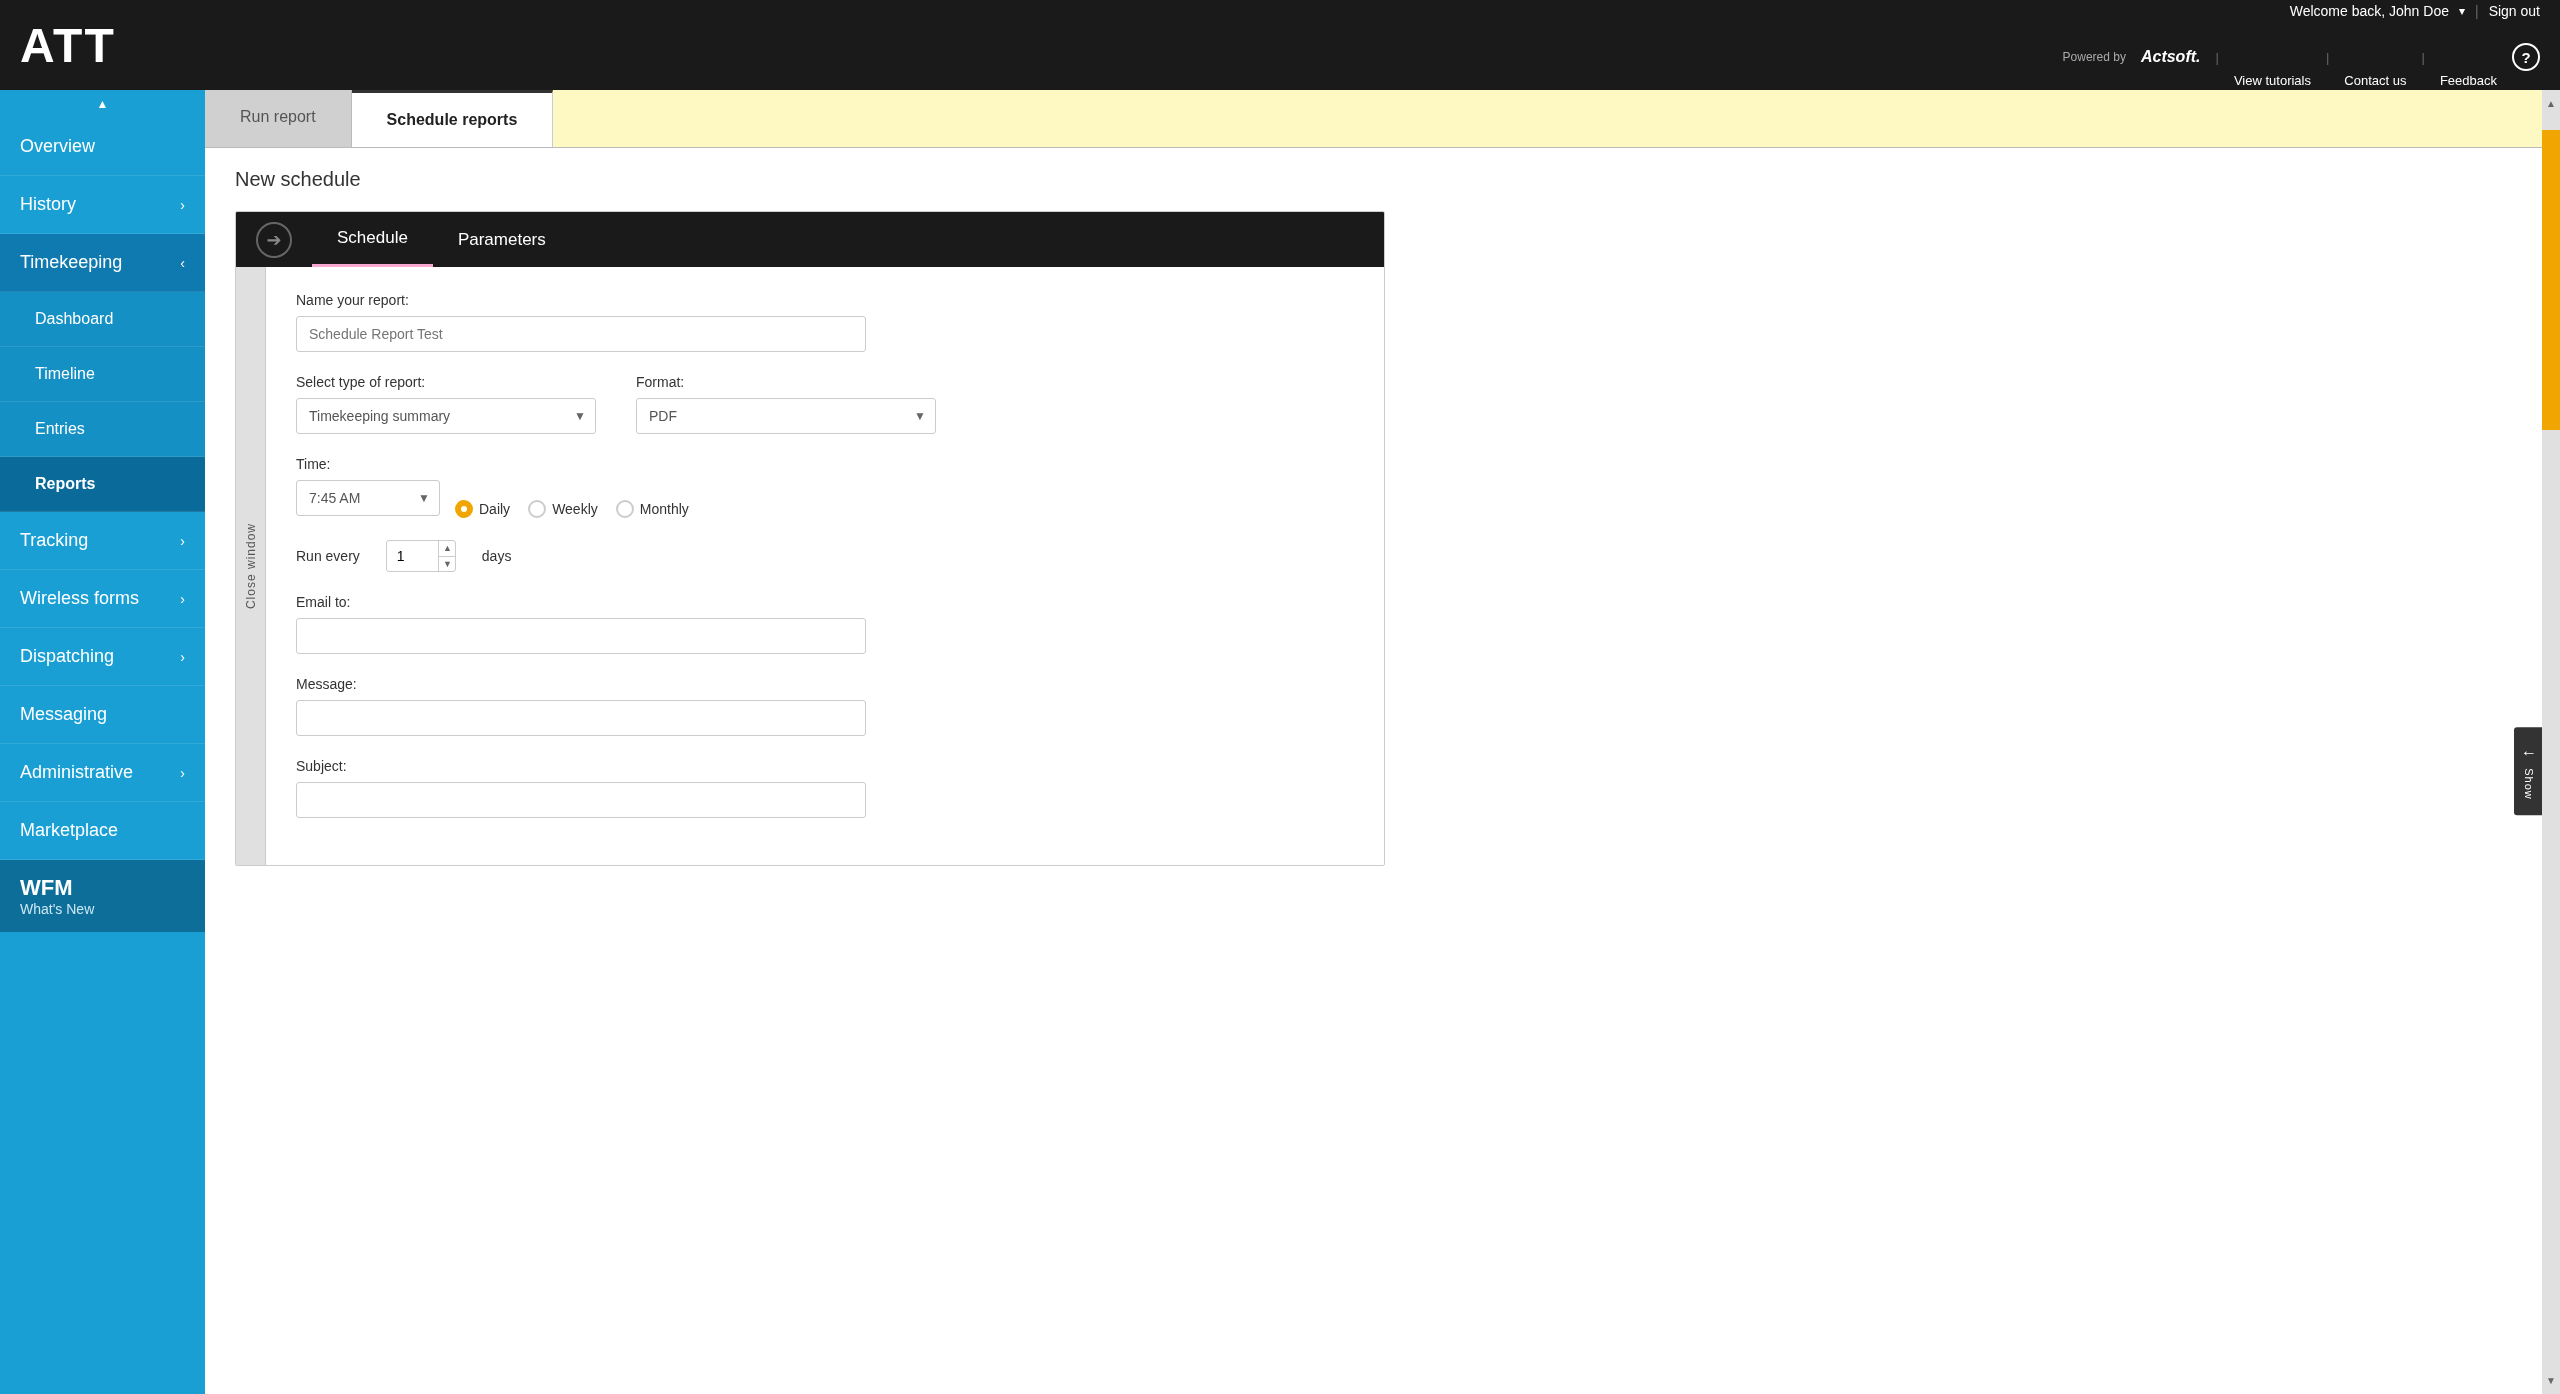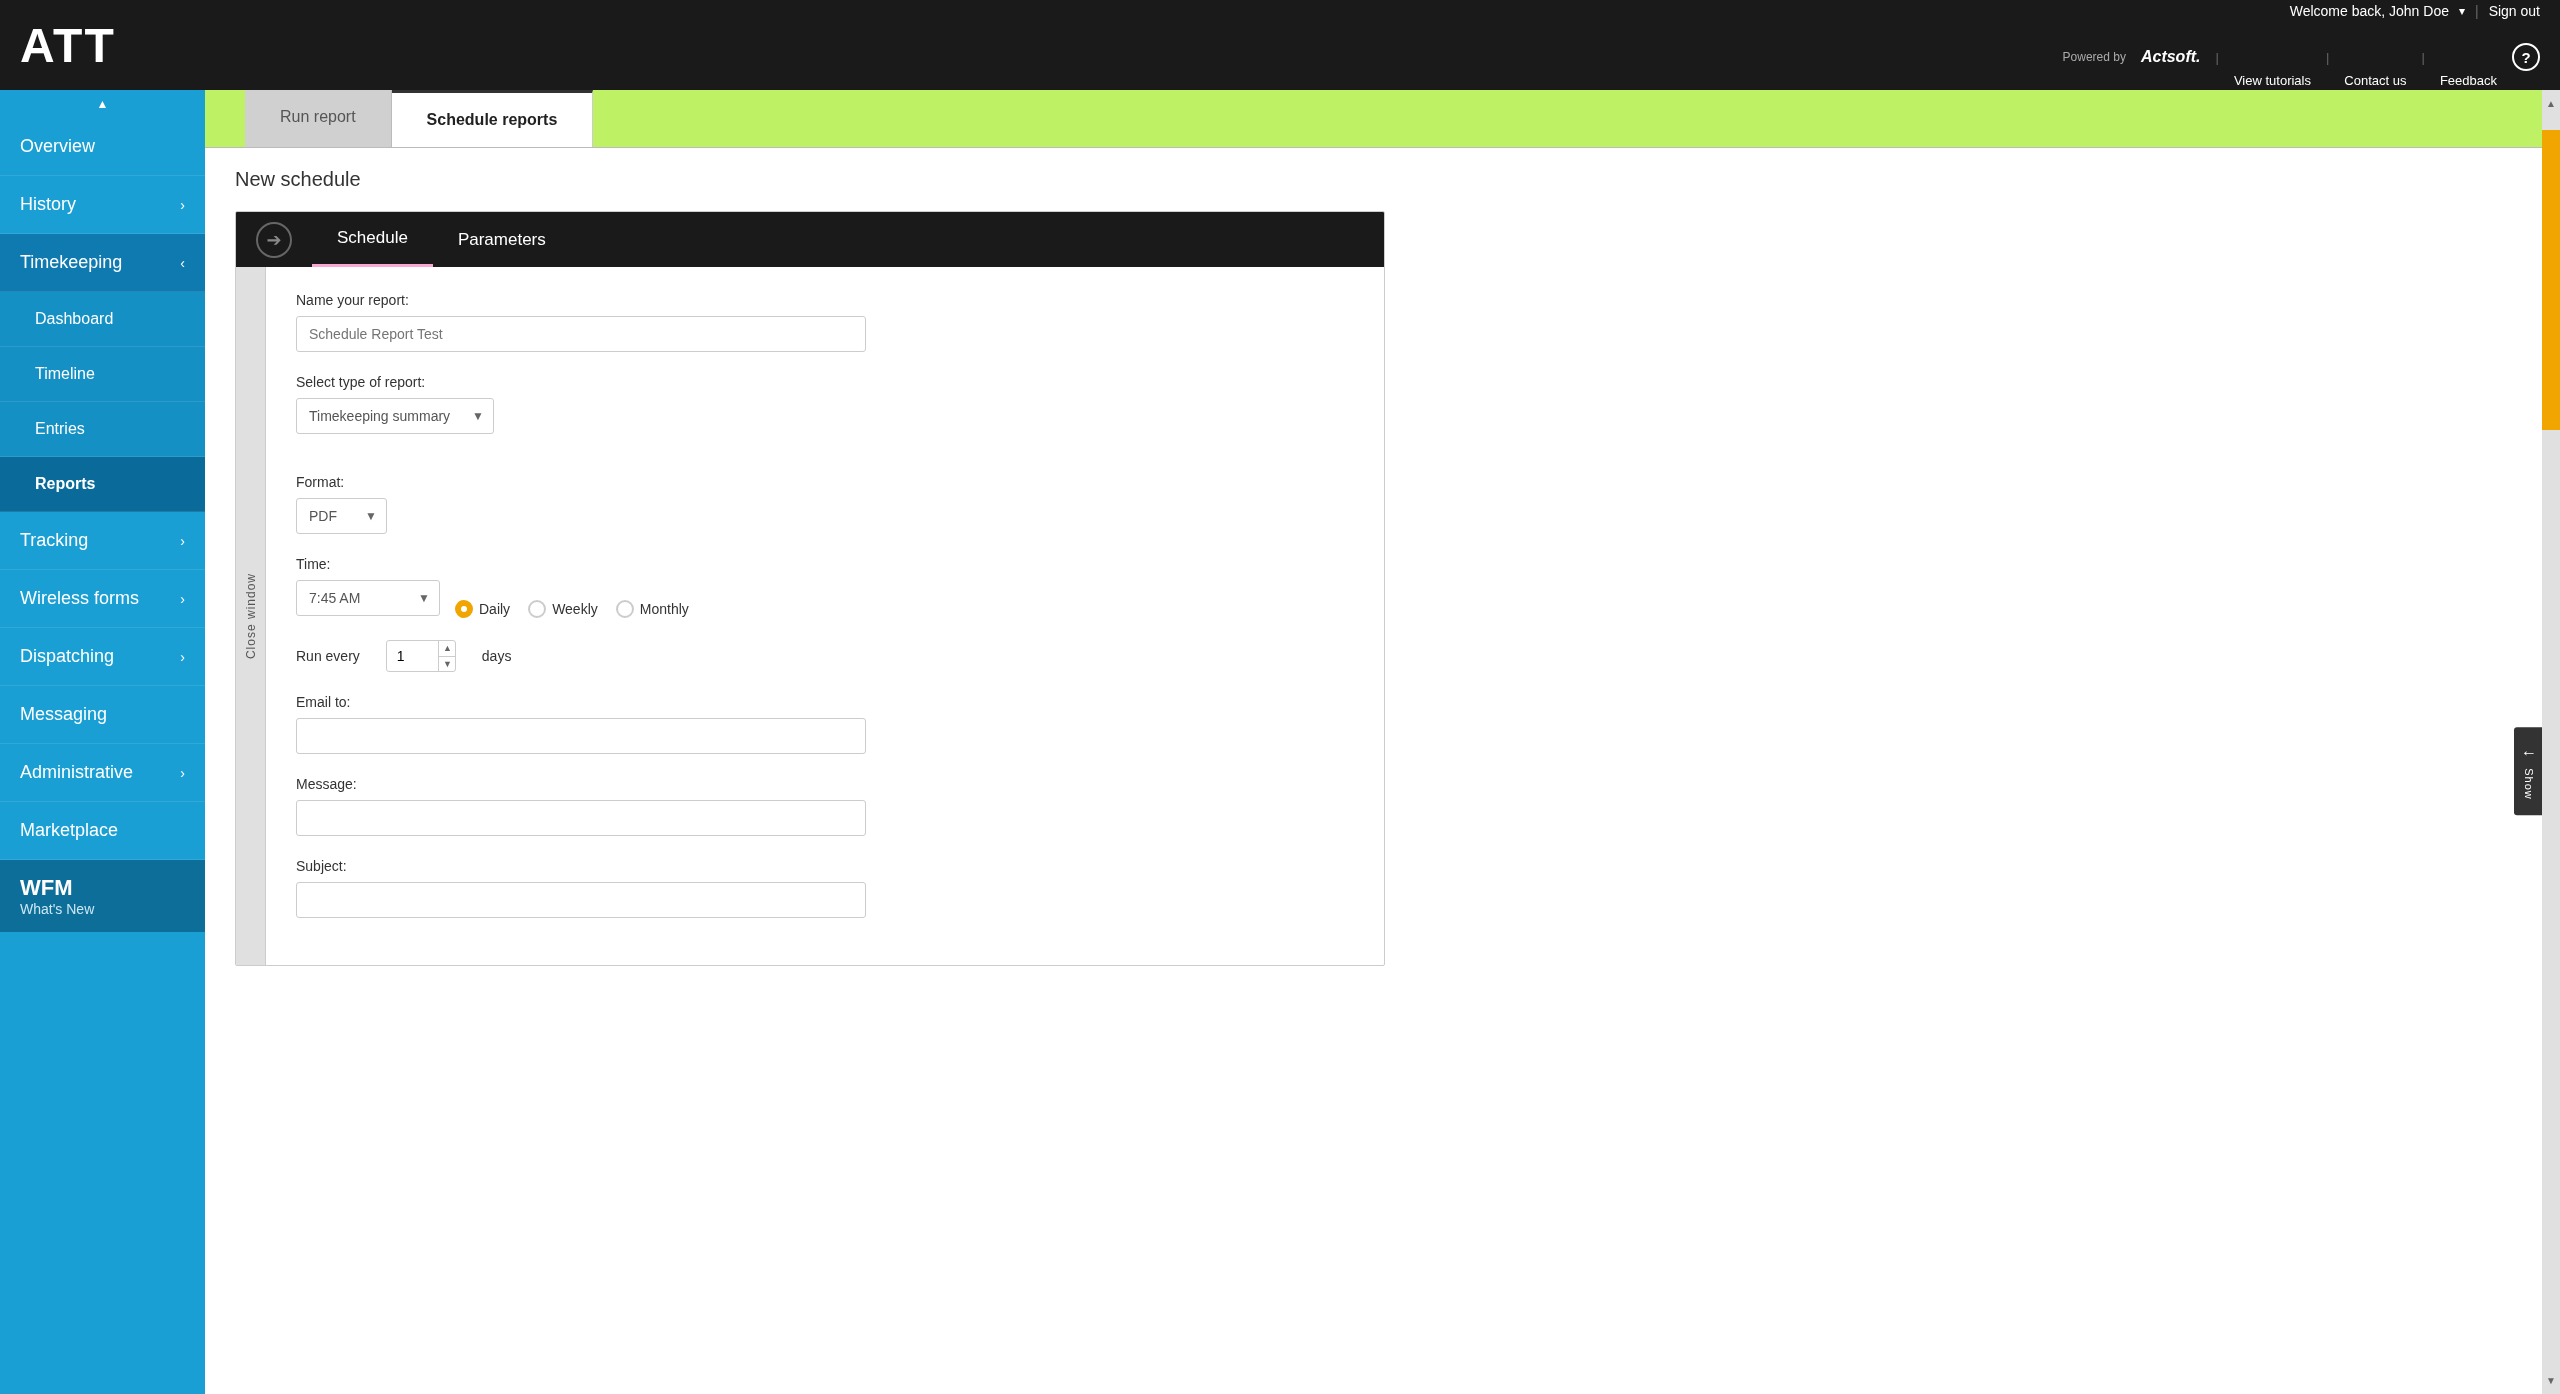--- a/index.html
+++ b/index.html
@@ -109,24 +109,23 @@
       flex: 1;
       display: flex;
       flex-direction: column;
       overflow: hidden;
       background: #f0f0f0;
     }
 
     
     .tabs-bar {
       display: flex;
-      background: #bef264;
+      background: #fef9c3;
       flex-shrink: 0;
       border-bottom: 1px solid #bbb;
-      padding-left: 40px;
     }
     .tab {
       padding: 18px 35px;
       cursor: pointer;
       font-size: 16px;
       color: #555;
       background: #d0d0d0;
       border-right: 1px solid #bbb;
     }
     .tab.active {
@@ -234,21 +233,20 @@
       color: #555;
       background: white;
       max-width: 570px;
     }
 
     .form-row {
       display: flex;
       gap: 40px;
       margin-bottom: 22px;
       align-items: flex-start;
-      flex-direction: column;
     }
     .form-col { flex: 1; }
     .form-col.narrow { max-width: 300px; }
 
     .select-wrapper {
       position: relative;
       max-width: 300px;
     }
     .form-select {
       width: 100%;

